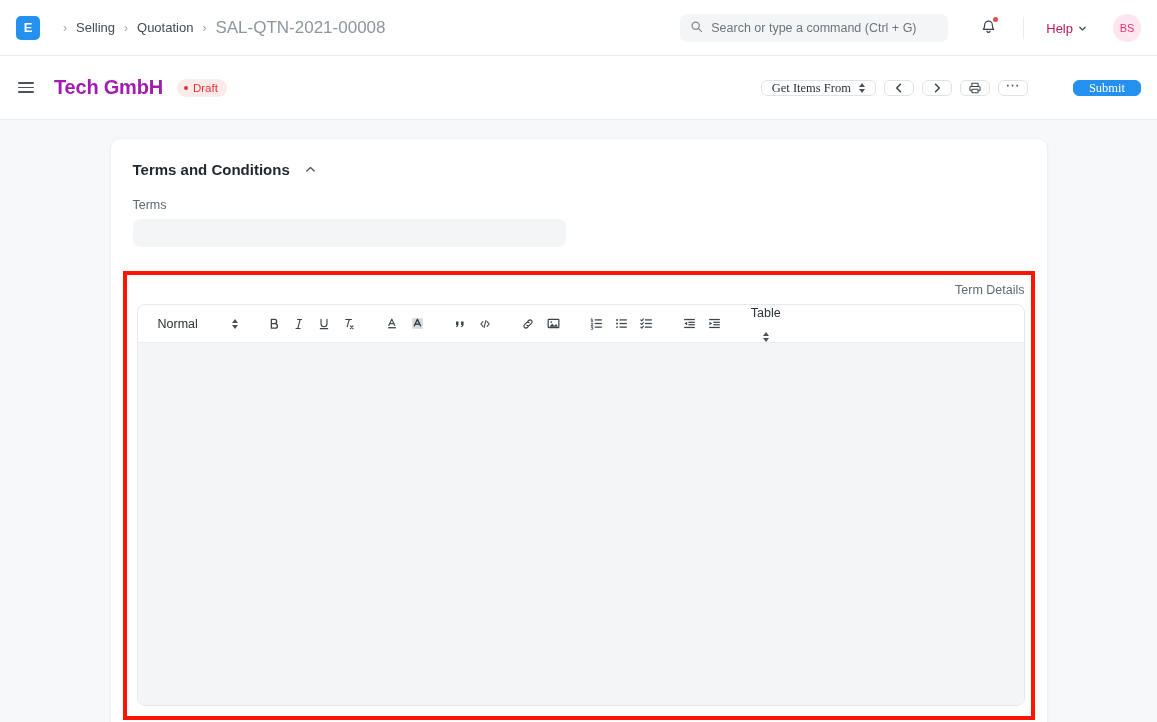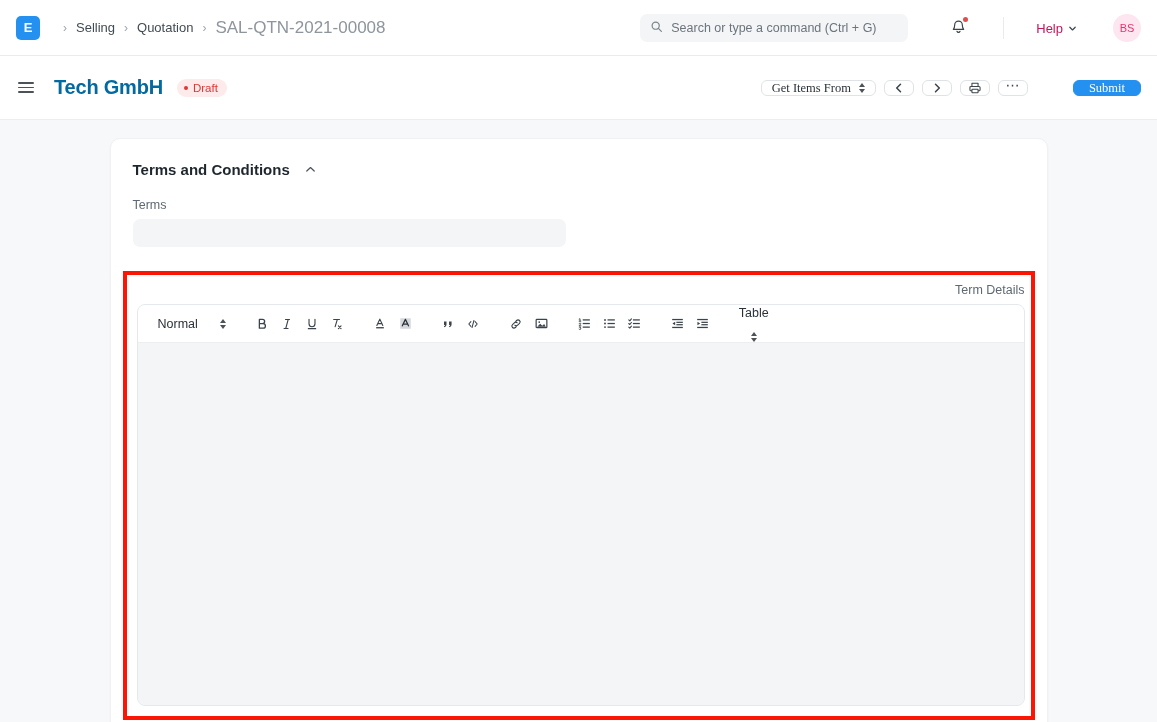--- a/index.html
+++ b/index.html
@@ -27,21 +27,21 @@
     color: #fff; font-size: 13px; font-weight: bold;
     flex: none;
   }
   .crumbs { display: flex; align-items: center; margin-left: 14px; }
   .crumb-sep { color: #9da5ad; font-size: 12px; margin: 0 9px; line-height: 1; }
   .crumb-link { font-size: 13px; color: #414b53; text-decoration: none; cursor: pointer; }
   .crumb-current { font-size: 17px; color: #8d959d; }
 
   .nav-right {
     position: absolute; right: 16px; top: 0; height: 56px;
-    display: flex; align-items: center; gap: 16px;
+    display: flex; align-items: center; gap: 6px;
   }
   .search-box {
     width: 268px; height: 28px;
     background: #f4f5f6; border-radius: 7px;
     display: flex; align-items: center;
     padding: 0 10px; gap: 8px;
     cursor: text;
   }
   .search-ph { font-size: 12.5px; color: #6b757e; white-space: nowrap; }
   .bell-wrap { position: relative; margin-left: 22px; cursor: pointer; padding: 4px; }
@@ -65,21 +65,21 @@
 
   
   .page-head {
     height: 64px; background: #fff;
     border-bottom: 1px solid #ebeef0;
     display: flex; align-items: center;
     padding: 0 16px; position: relative;
   }
   .hamburger { display: flex; flex-direction: column; gap: 3px; cursor: pointer; padding: 2px; }
   .hamburger span { display: block; width: 16px; height: 1.6px; background: #4c5257; border-radius: 1px; }
-  .page-title { font-size: 20px; font-weight: bold; color: #0369a1; margin-left: 18px; letter-spacing: -0.2px; }
+  .page-title { font-size: 20px; font-weight: bold; color: #a21caf; margin-left: 18px; letter-spacing: -0.2px; }
   .status-badge {
     margin-left: 14px; background: #fdeaea; color: #e03636;
     font-size: 11.5px; border-radius: 9px;
     padding: 3px 9px 3px 7px;
     display: inline-flex; align-items: center; gap: 5px;
   }
   .status-dot { width: 4px; height: 4px; border-radius: 50%; background: #e03636; display: block; }
 
   .head-actions {
     position: absolute; right: 16px; top: 0; height: 64px;
@@ -137,21 +137,21 @@
   .editor-wrap {
     border: 1px solid #e6e9eb; border-radius: 8px;
     overflow: hidden; background: #f4f5f6;
   }
   .editor-toolbar {
     background: #fff; border-bottom: 1px solid #eceef0;
     height: 38px; display: flex; align-items: center;
     padding: 0 14px; gap: 0;
   }
   .tb-select {
-    display: flex; align-items: center; gap: 22px;
+    display: flex; align-items: center; gap: 34px;
     font-size: 12.5px; color: #2a3138;
     padding: 3px 6px; border-radius: 5px; cursor: pointer;
   }
   .tb-btn {
     width: 25px; height: 24px; border-radius: 5px;
     display: flex; align-items: center; justify-content: center;
     cursor: pointer; color: #3b444c;
   }
   .tb-gap { width: 18px; }
   .editor-body { height: 362px; background: #f4f5f6; }

